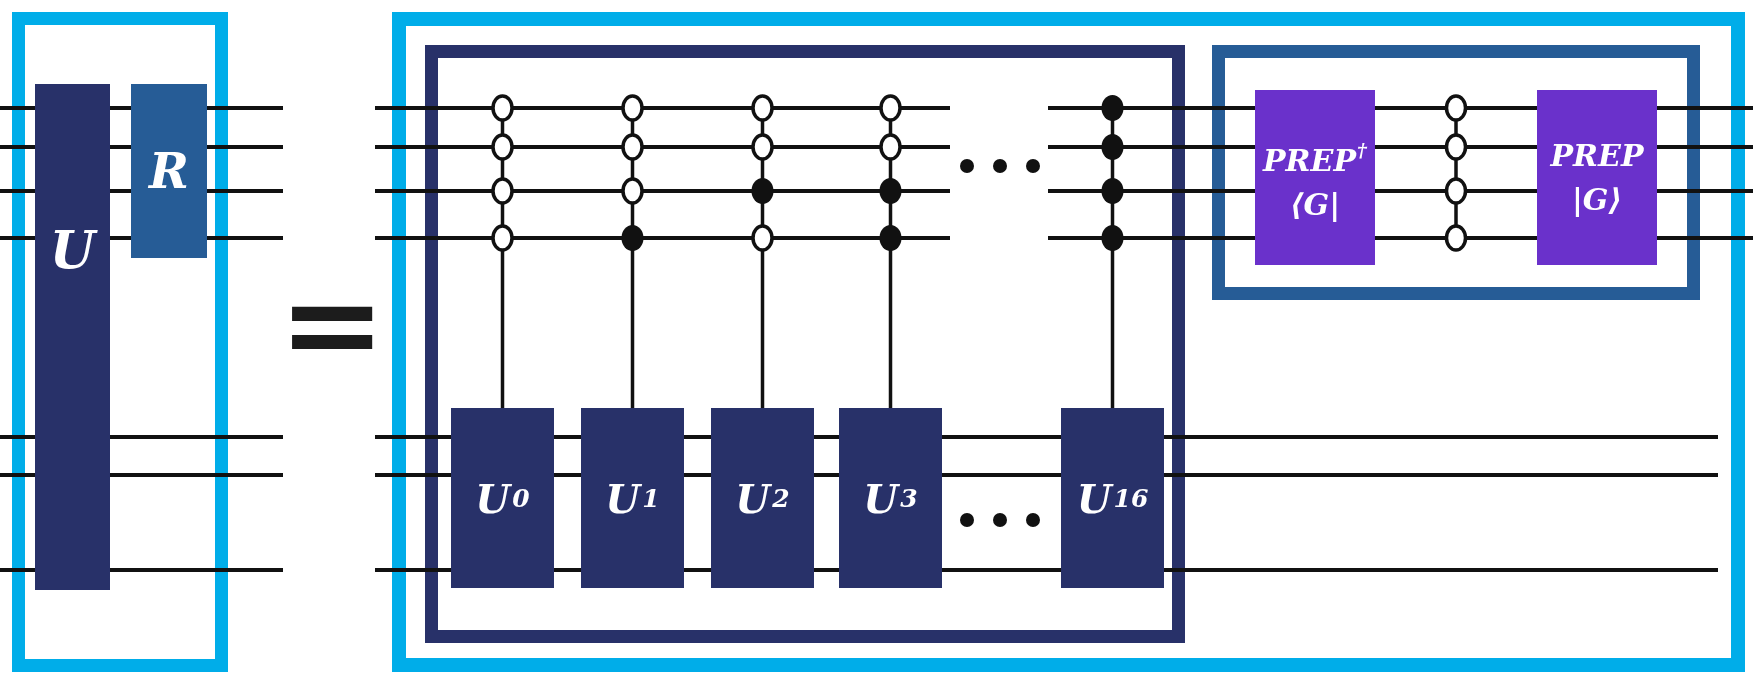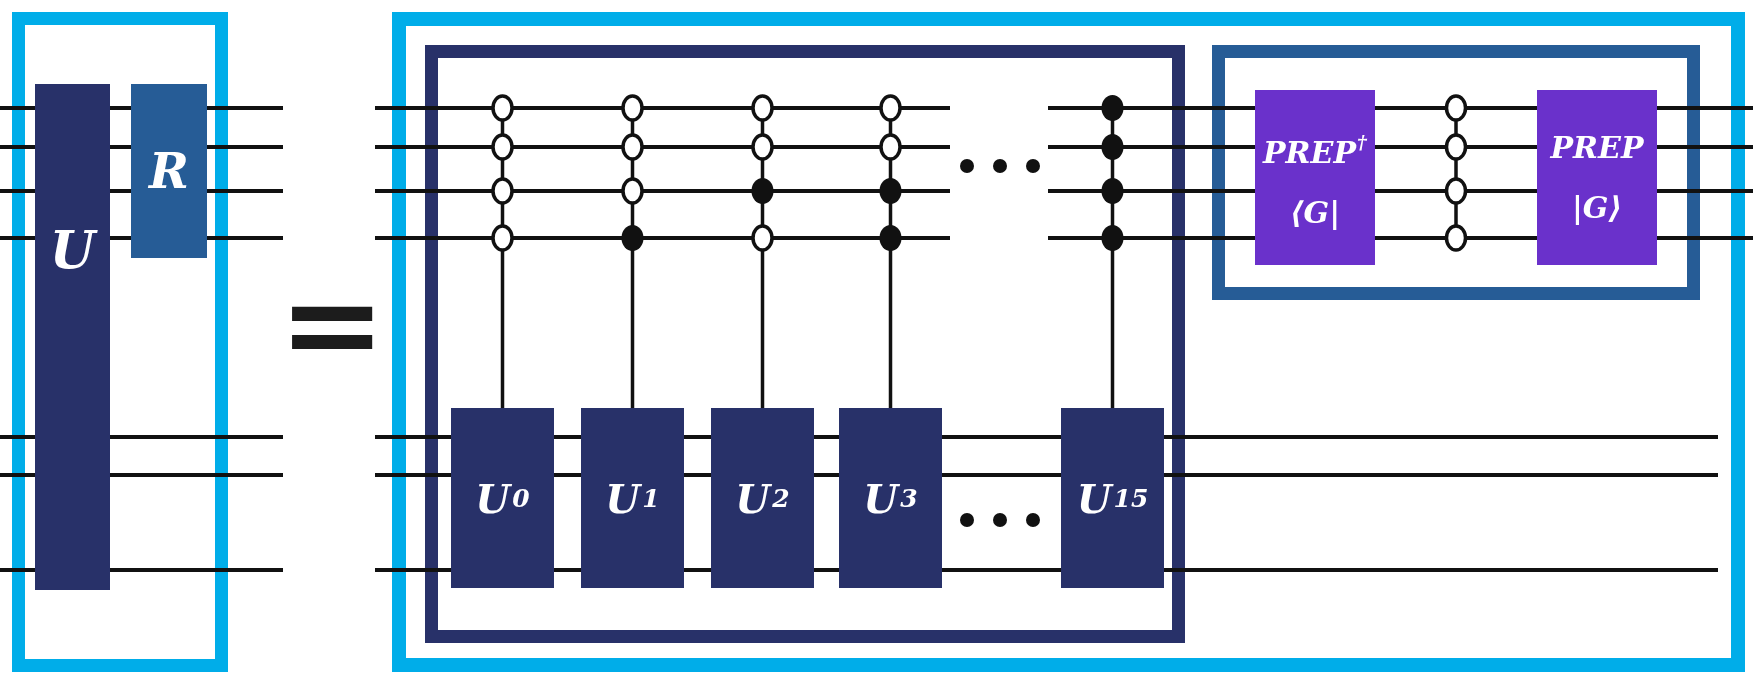--- a/index.html
+++ b/index.html
@@ -20,21 +20,21 @@
     display:flex; align-items:center; justify-content:center; text-align:center;
   }
   #u-gate { left:35px; top:84px; width:75px; height:506px; background:var(--navy); }
   #u-gate .glabel { position:absolute; top:136px; left:0; width:100%; font-size:52px; line-height:60px; }
   #r-gate { left:131px; top:84px; width:76px; height:174px; background:var(--steel); font-size:48px; }
 
   .select-gate { top:408px; width:103px; height:180px; background:var(--navy); font-size:40px; }
   .select-gate .gsub { font-size:25px; font-style:italic; vertical-align:-10px; margin-left:2px; }
 
   .prep-gate { top:90px; width:120px; height:175px; background:var(--purple);
-               flex-direction:column; font-size:30px; line-height:60px; }
+               flex-direction:column; font-size:30px; line-height:44px; }
   .prep-gate .gsup { font-size:19px; vertical-align:14px; margin-left:1px; }
 
   #equals {
     position:absolute; left:276px; top:258px; width:112px; height:130px; z-index:3;
     display:flex; align-items:center; justify-content:center;
     color:#1c1c1c; font-size:128px; font-weight:bold; font-family:"DejaVu Serif", serif;
   }
 </style>
 </head>
 <body>
@@ -123,21 +123,21 @@
       <div class="gate select-gate" style="left: 711px;">
         <span>U</span>
         <span class="gsub">2</span>
       </div>
       <div class="gate select-gate" style="left: 839px;">
         <span>U</span>
         <span class="gsub">3</span>
       </div>
       <div class="gate select-gate" style="left: 1061px;">
         <span>U</span>
-        <span class="gsub">15</span>
+        <span class="gsub">16</span>
       </div>
       <div class="gate prep-gate" style="left: 1255px;">
         <span>PREP<span class="gsup">†</span></span>
         <span>⟨G|</span>
       </div>
       <div class="gate prep-gate" style="left: 1537px;">
         <span>PREP</span>
         <span>|G⟩</span>
       </div>
     </div>

